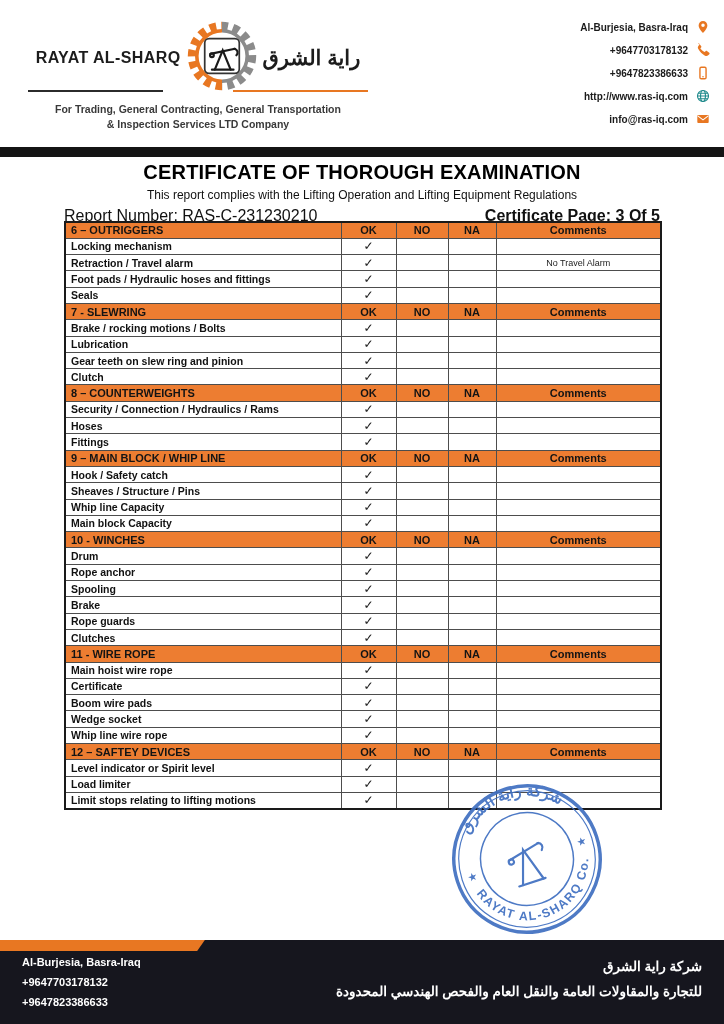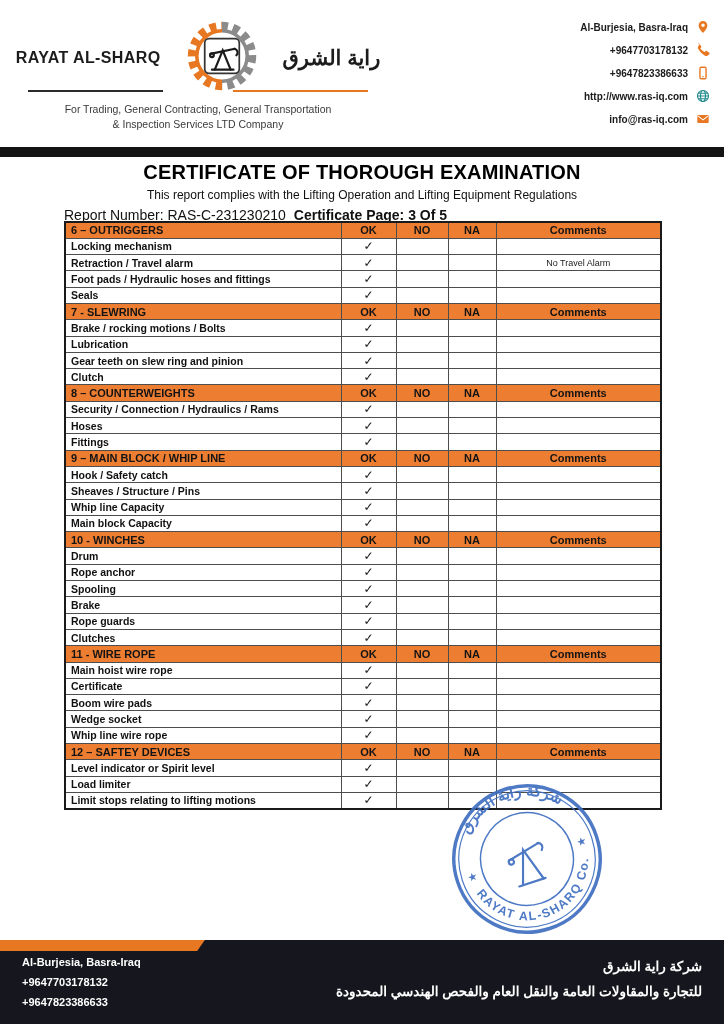--- a/index.html
+++ b/index.html
@@ -4,42 +4,42 @@
 <style>
   * { margin:0; padding:0; box-sizing:border-box; }
   html,body { background:#ffffff; }
   .page {
     position:relative; width:724px; height:1024px; background:#ffffff;
     font-family:"Liberation Sans", sans-serif; overflow:hidden;
   }
 
   
   .logo-block { position:absolute; left:28px; top:20px; width:340px; }
-  .logo-row { display:flex; align-items:center; justify-content:center; gap:25px; }
+  .logo-row { display:flex; align-items:center; justify-content:center; gap:5px; }
   .logo-name { font-size:16px; font-weight:bold; color:#1c1c1c; letter-spacing:.4px; white-space:nowrap; }
   .logo-name-ar { font-size:21px; font-weight:bold; color:#1c1c1c; white-space:nowrap; }
   .logo-underline { display:flex; align-items:center; gap:70px; margin-top:-6px; }
   .logo-underline .u-left { flex:1; height:2px; background:#2b2b2b; }
   .logo-underline .u-right { flex:1; height:2px; background:#E87722; }
-  .tagline { margin-top:10px; text-align:center; font-size:10.5px; font-weight:normal; color:#3a3a3a; line-height:1.4; }
+  .tagline { margin-top:10px; text-align:center; font-size:10.5px; font-weight:bold; color:#3a3a3a; line-height:1.4; }
 
   .contact { position:absolute; right:14px; top:20px; width:200px; }
   .contact-row { display:flex; align-items:center; justify-content:flex-end; gap:8px; margin-bottom:9px; }
   .contact-text { font-size:10px; font-weight:bold; color:#1b1b1b; white-space:nowrap; }
   .contact-icon { width:14px; height:14px; flex:0 0 auto; }
 
   .divider-bar { position:absolute; left:0; top:147px; width:724px; height:10px; background:#141414; }
 
   
   .cert-title { position:absolute; top:161px; left:0; width:100%; text-align:center;
     font-size:20px; font-weight:bold; color:#000000; letter-spacing:.2px; }
   .cert-subtitle { position:absolute; top:188px; left:0; width:100%; text-align:center;
     font-size:12px; color:#111; }
   .report-line { position:absolute; top:207px; left:64px; width:596px;
-    display:flex; justify-content:flex-start; font-size:14px; color:#111;gap:8px; }
+    display:flex; justify-content:space-between; font-size:16px; color:#111;gap:8px; }
   .report-number { font-weight:normal; }
   .cert-page { font-weight:bold; }
 
   
   table.checklist { position:absolute; top:221px; left:64px; width:596px;
     border-collapse:collapse; table-layout:fixed; border:2px solid #1a1a1a; }
   .checklist td { border:1px solid #4d4d4d; height:16.3px; font-size:10.5px; font-weight:bold;
     color:#111; padding:0 5px; vertical-align:middle; overflow:hidden; white-space:nowrap; }
   .checklist .center { text-align:center; }
   .checklist tr.section-row td { background:#ED7D31; font-size:11px; color:#141414;margin-top:36px; }

